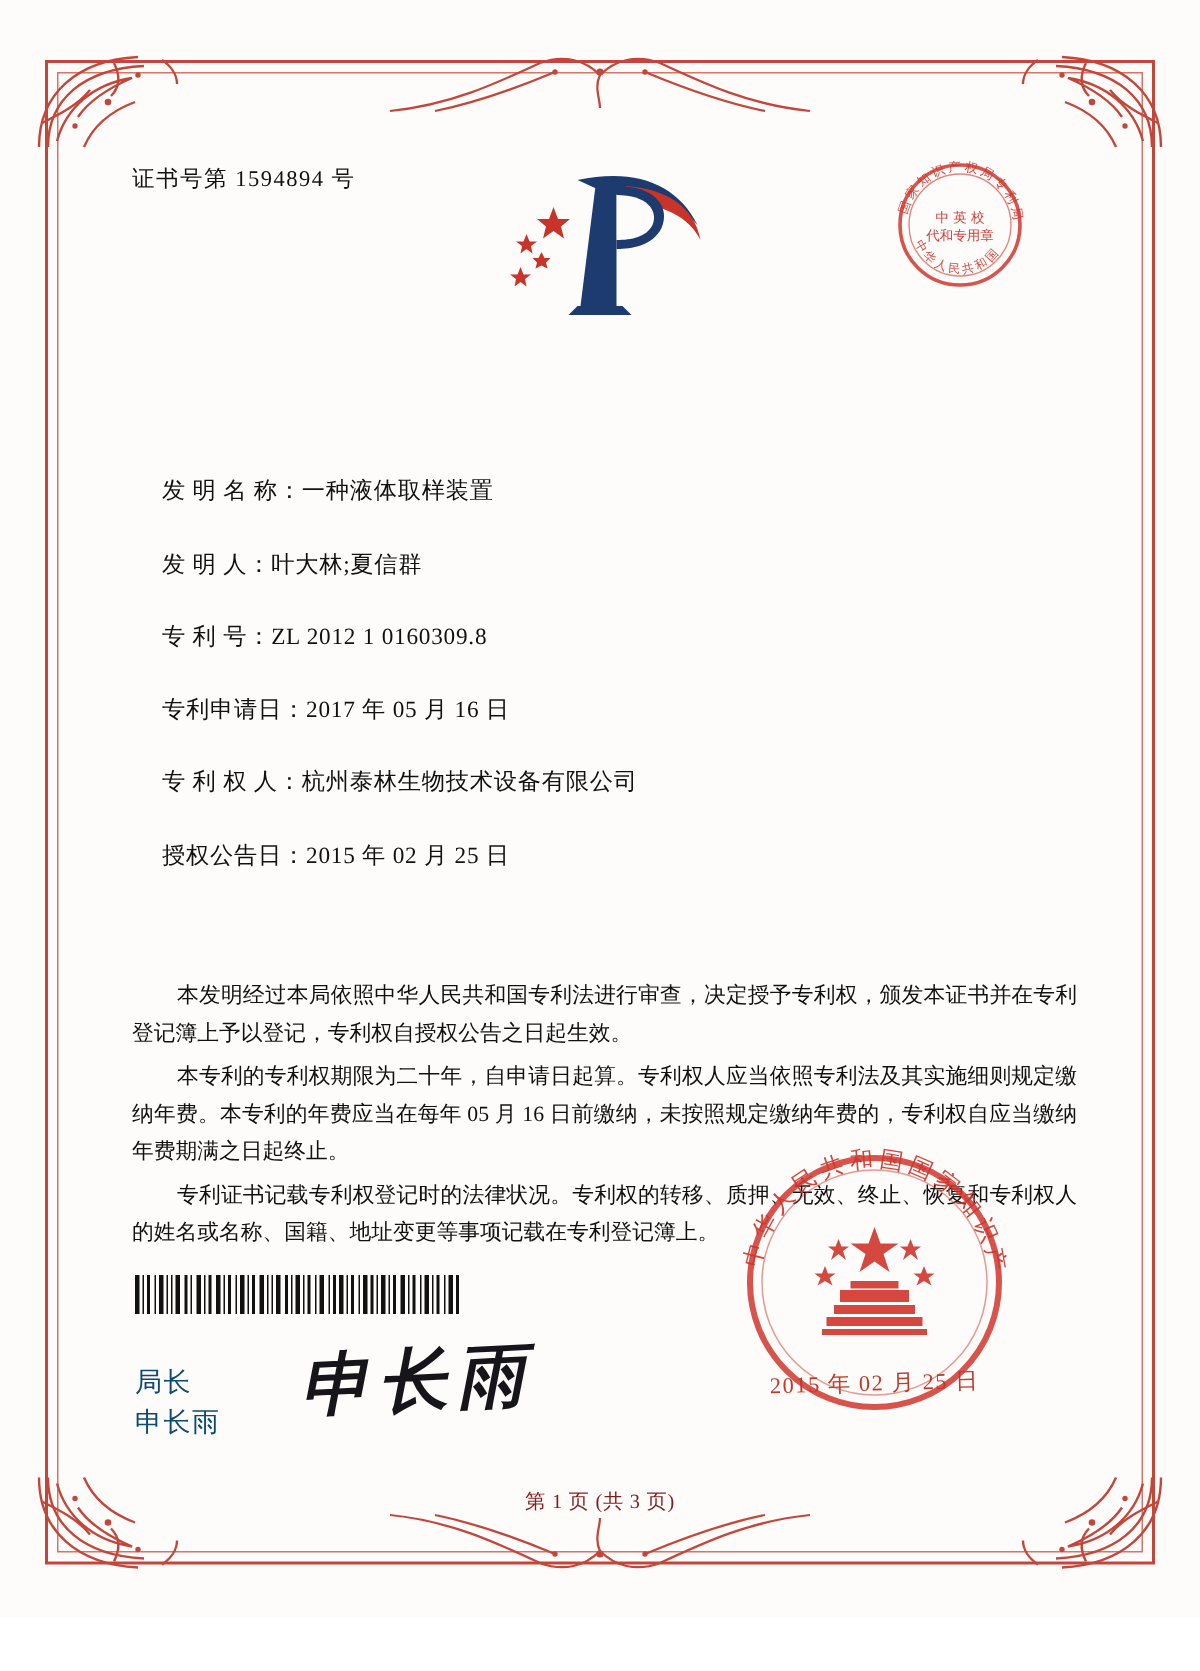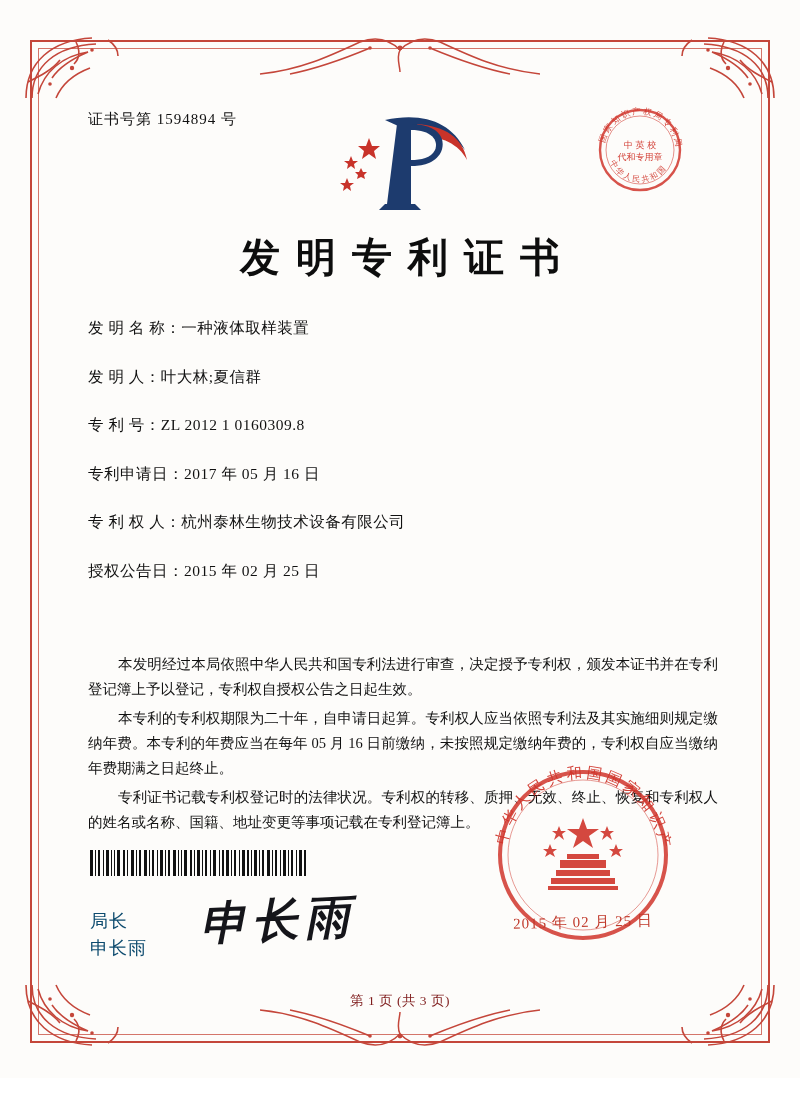--- a/index.html
+++ b/index.html
@@ -117,21 +117,21 @@
     right: 20px;
     top: 250px;
   }
   .field {
     font-size: 15.5px;
     line-height: 1;
     margin-bottom: 33px;
     color: #111;
     white-space: nowrap;
   }
-  .field .lbl { letter-spacing: 0.5px; }
+  .field .lbl { letter-spacing: 0.5px; margin-left: 20px; }
   .field .val { letter-spacing: 0.5px; }
 
   .paragraphs {
     position: absolute;
     left: 28px;
     right: 22px;
     top: 582px;
     font-size: 14.5px;
     line-height: 25px;
     color: #111;
@@ -363,21 +363,20 @@
           <textPath href="#arcTop" startOffset="6%">国家知识产权局专利局</textPath>
         </text>
         <text class="seal-text" font-size="8" fill="#d0352b" opacity="0.9" letter-spacing="2">
           <textPath href="#arcBot" startOffset="12%">中华人民共和国</textPath>
         </text>
         <text class="seal-text" x="52" y="50" text-anchor="middle" font-size="9" fill="#d0352b" opacity="0.95">中 英 校</text>
         <text class="seal-text" x="52" y="62" text-anchor="middle" font-size="9" fill="#d0352b" opacity="0.95">代和专用章</text>
       </svg>
     </div>
 
-    <div class="title">发明专利证书</div>
 
     <div class="fields">
       <div class="field">
         <span class="lbl">发 明 名 称：</span><span class="val">一种液体取样装置</span>
       </div>
       <div class="field">
         <span class="lbl">发  明  人：</span><span class="val">叶大林;夏信群</span>
       </div>
       <div class="field">
         <span class="lbl">专  利  号：</span><span class="val">ZL 2012 1 0160309.8</span>

